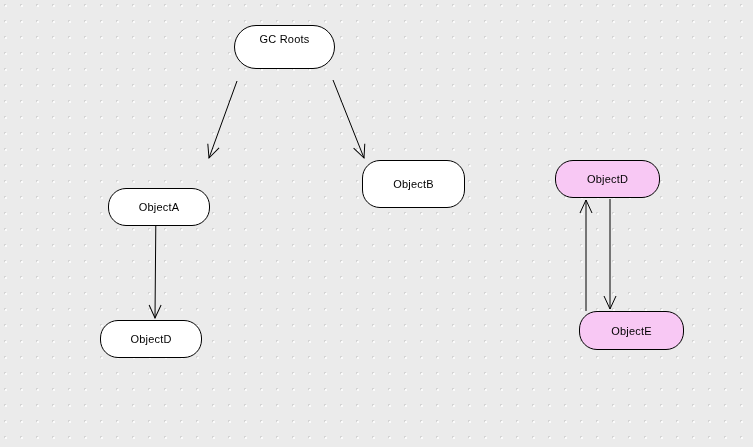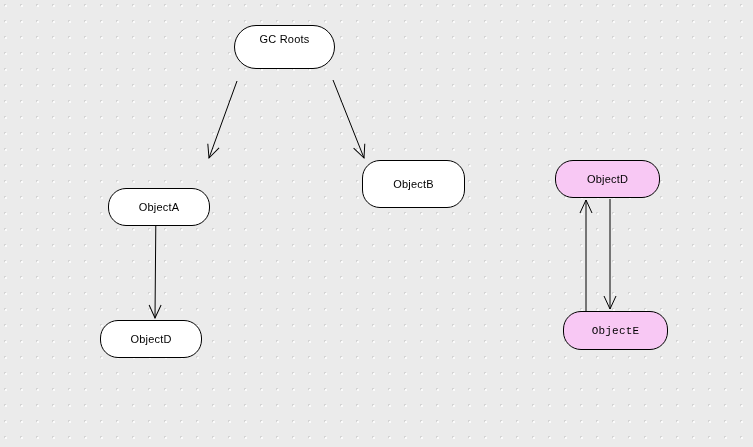--- a/index.html
+++ b/index.html
@@ -73,17 +73,17 @@
       </div>
       <div class="node" style="left: 362px; top: 160px; width: 103px; height: 48px; border-radius: 18px; background: rgb(255, 255, 255); border-color: rgb(0, 0, 0);">
         <span class="label">ObjectB</span>
       </div>
       <div class="node" style="left: 555px; top: 160px; width: 105px; height: 38px; border-radius: 18px; background: rgb(248, 200, 244); border-color: rgb(0, 0, 0);">
         <span class="label">ObjectD</span>
       </div>
       <div class="node" style="left: 100px; top: 320px; width: 102px; height: 38px; border-radius: 18px; background: rgb(255, 255, 255); border-color: rgb(0, 0, 0);">
         <span class="label">ObjectD</span>
       </div>
-      <div class="node" style="left: 563px; top: 311px; width: 105px; height: 39px; border-radius: 18px; background: rgb(248, 200, 244); border-color: rgb(0, 0, 0); font-family: Liberation Mono, monospace;">
+      <div class="node" style="left: 579px; top: 311px; width: 105px; height: 39px; border-radius: 18px; background: rgb(248, 200, 244); border-color: rgb(0, 0, 0);">
         <span class="label">ObjectE</span>
       </div>
     </div>
 </div>
 
 </body></html>

